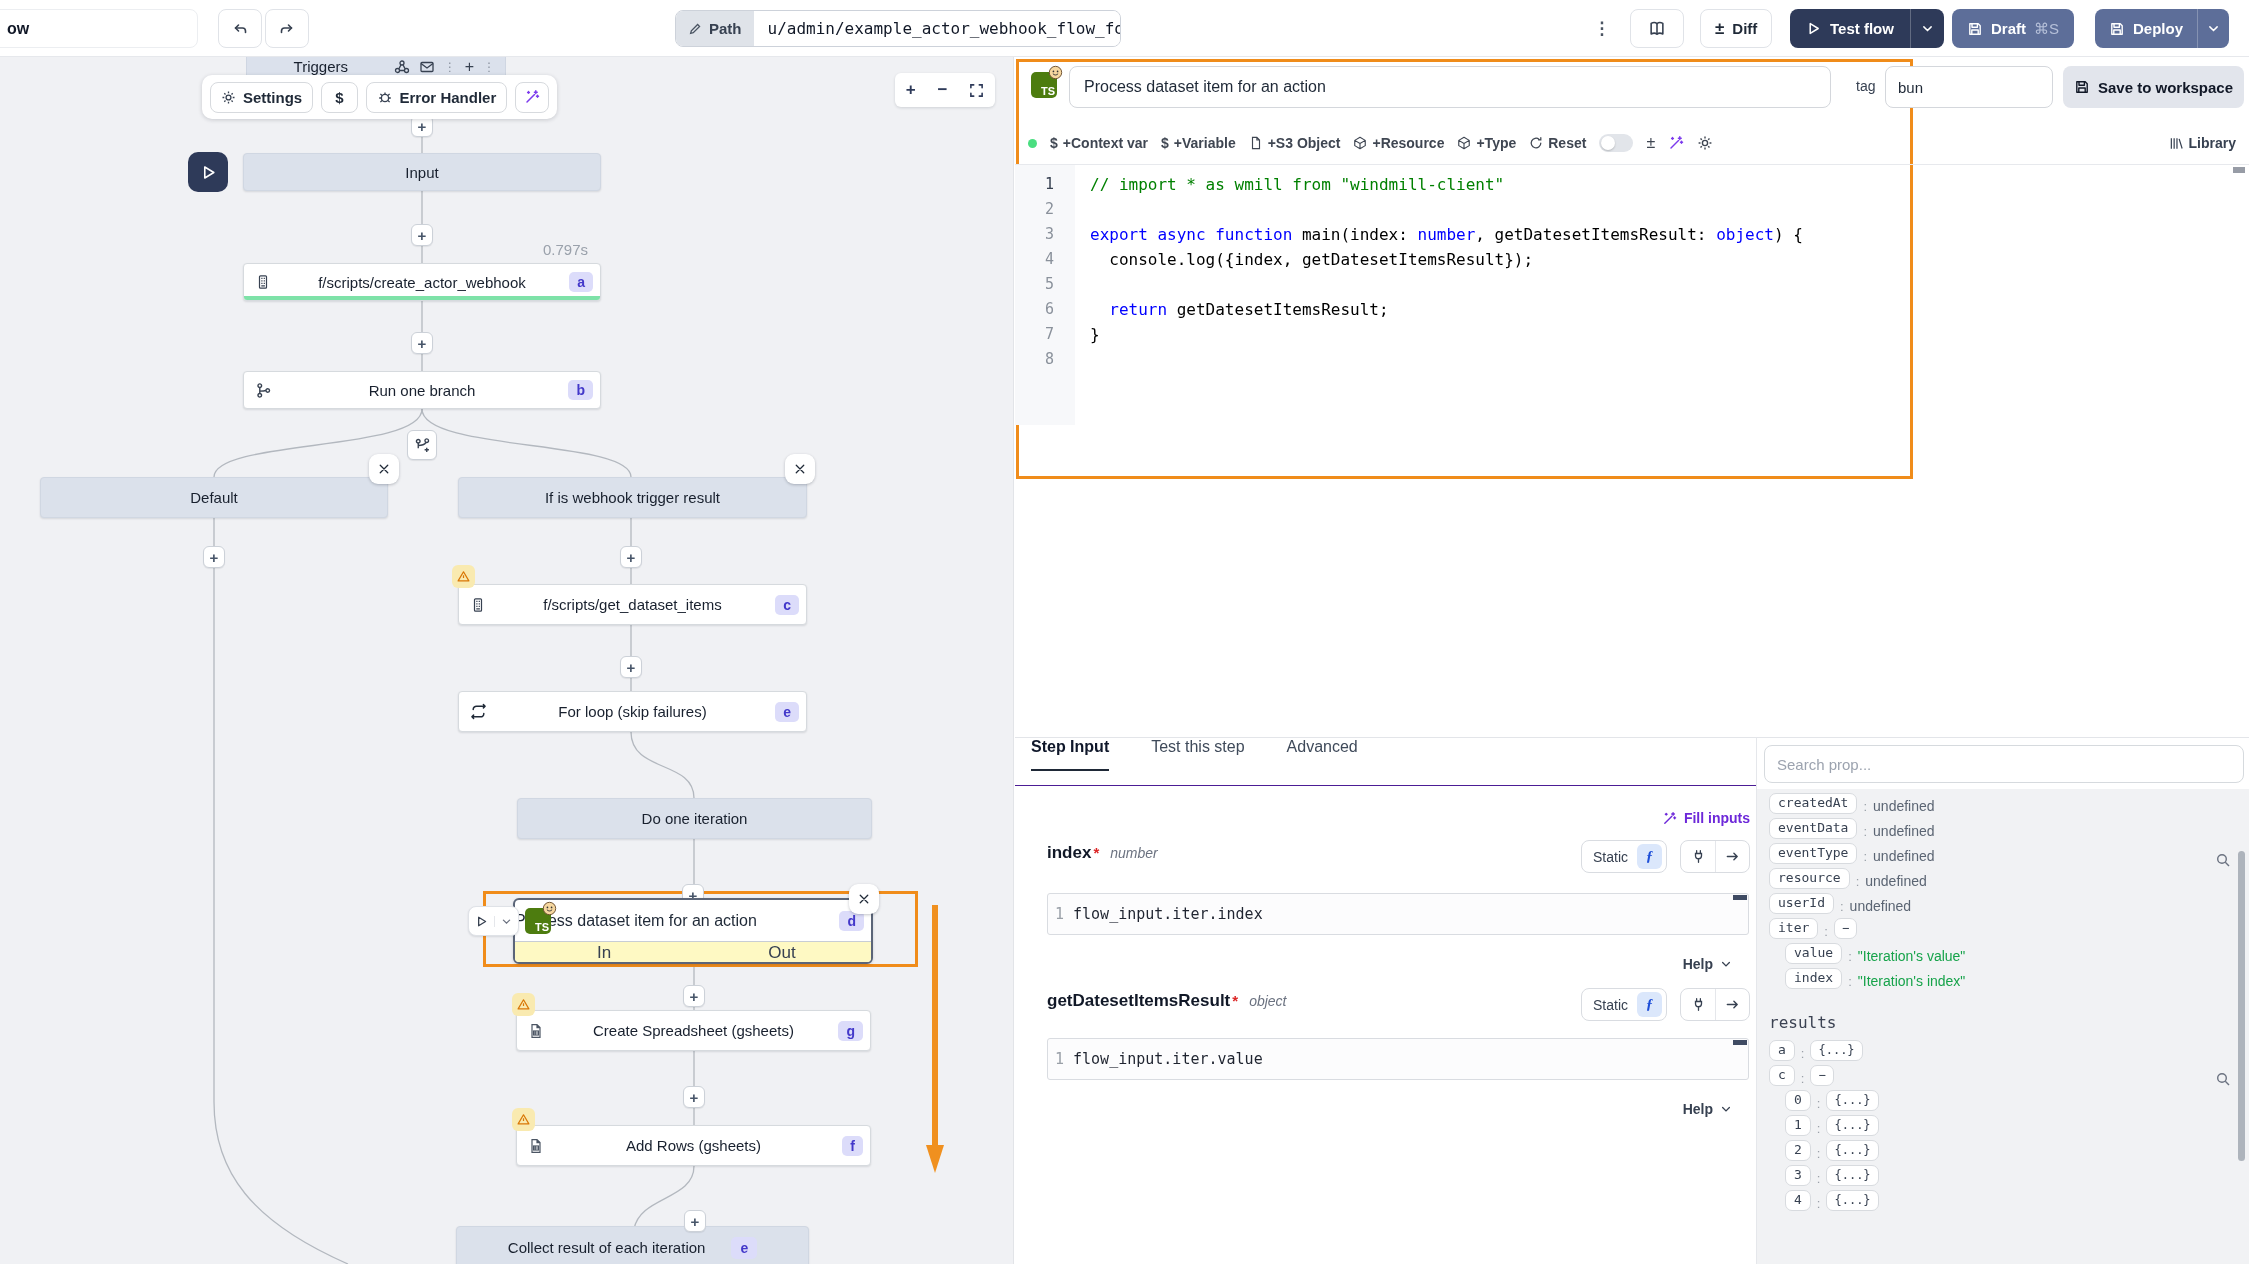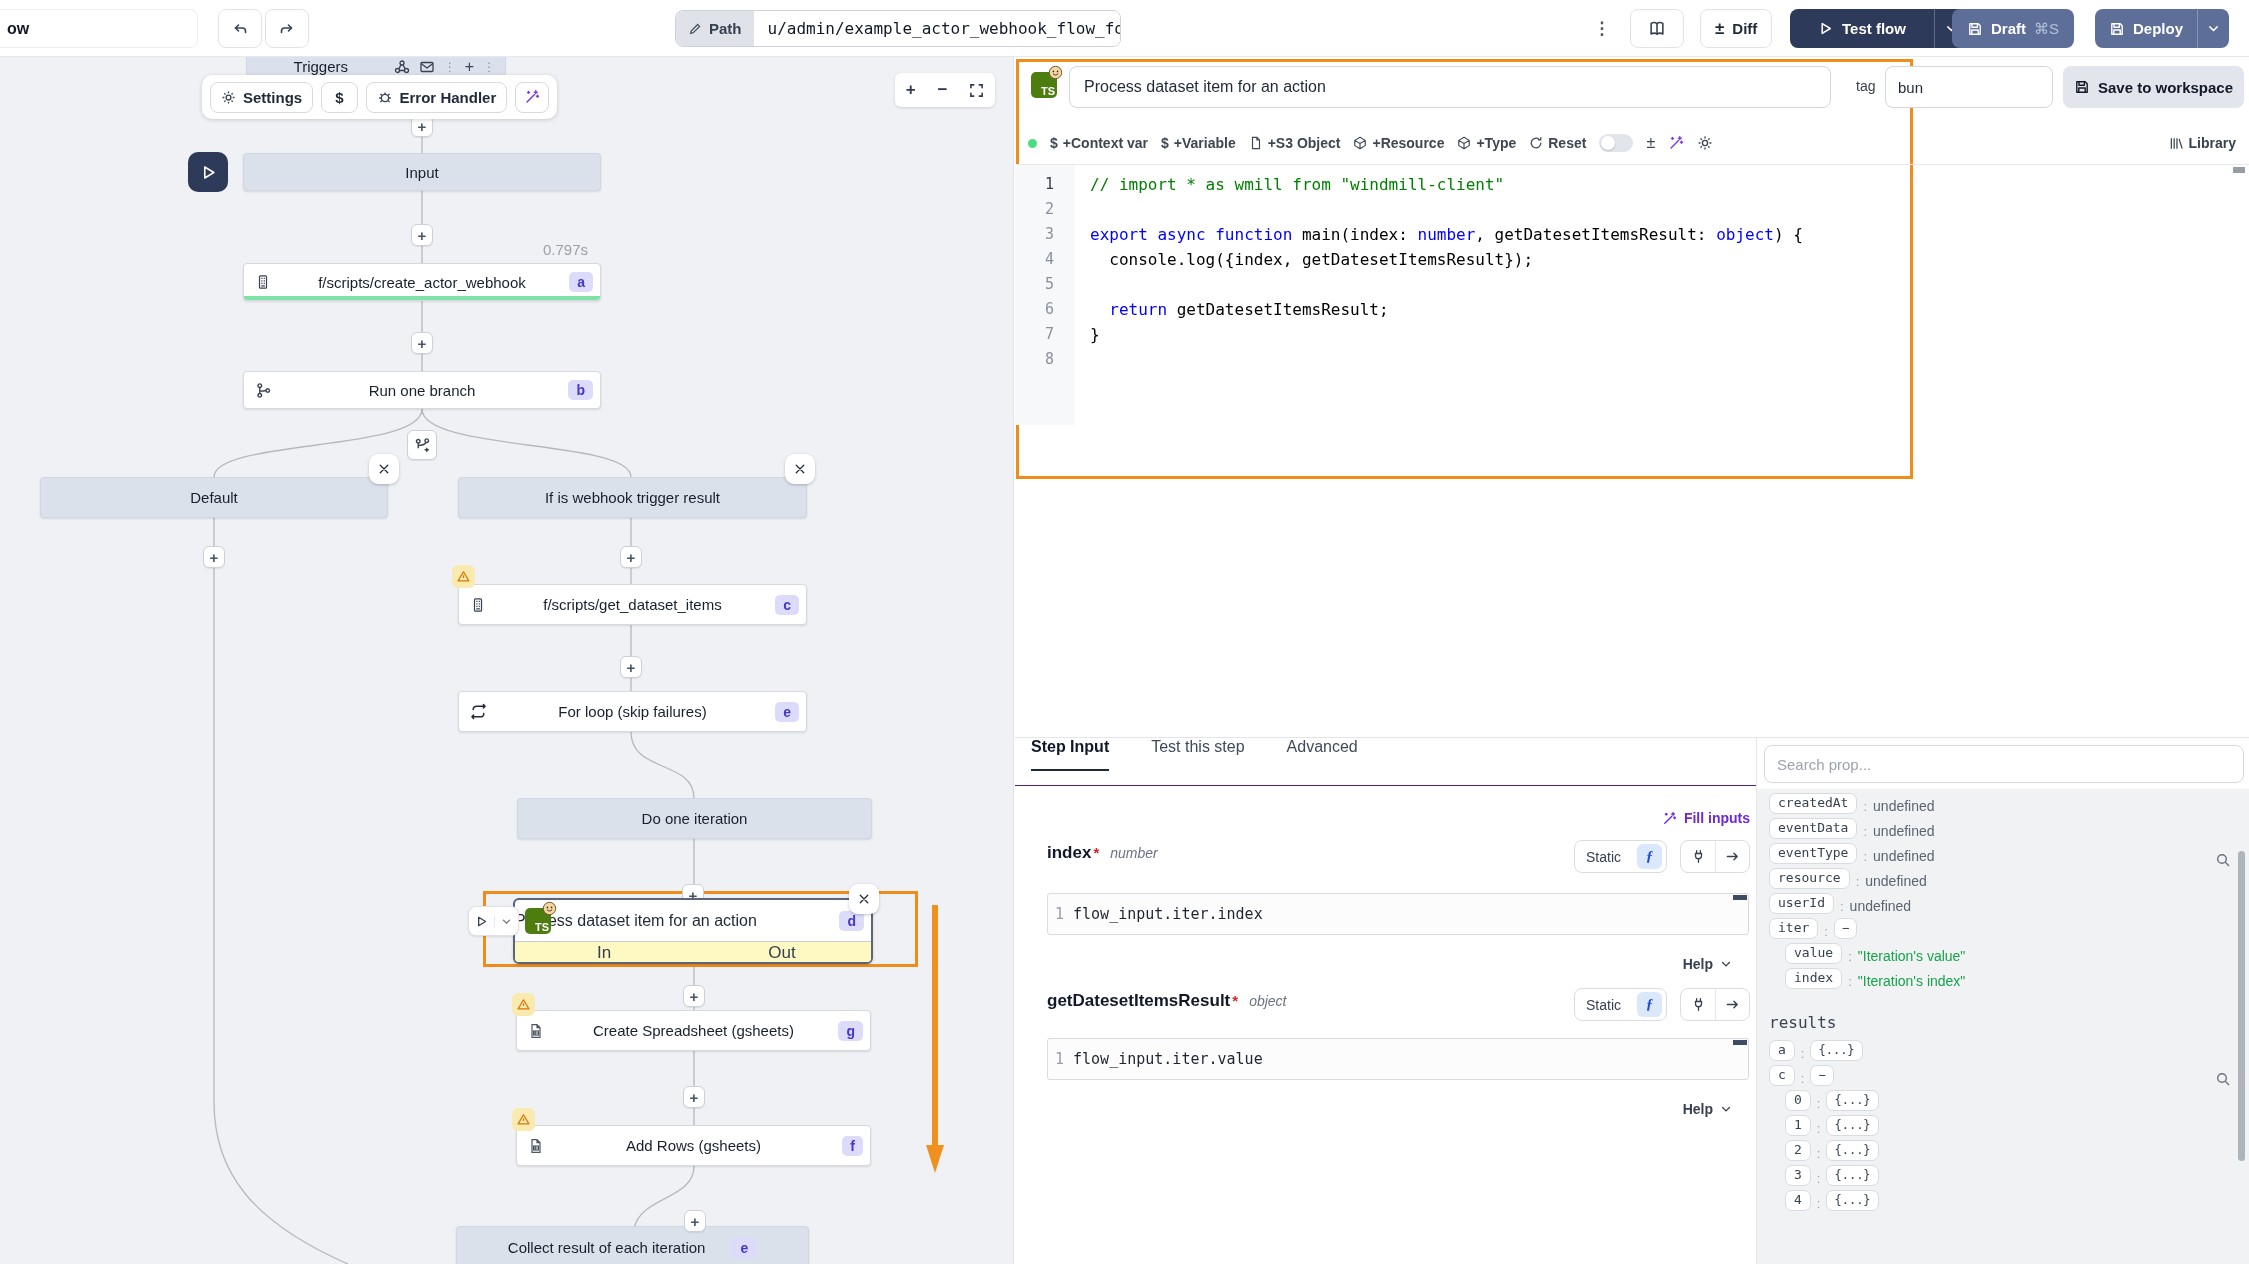--- a/index.html
+++ b/index.html
@@ -107,21 +107,21 @@
   #tabs { display:flex; gap:42px; padding:0 16px; border-bottom:1px solid #4c1d95; height:48px; align-items:flex-start; }
   .tab { font-size:16px; color:#3f4a5a; padding-bottom:13px; }
   .tab.active { color:#0f172a; font-weight:bold; border-bottom:2px solid #1f2937; margin-bottom:-1px; }
   #fillinputs { position:absolute; right:6px; top:72px; display:flex; align-items:center; gap:7px;
     color:#6d28d9; font-weight:bold; font-size:14px; }
   .fieldlabel { position:absolute; left:32px; display:flex; align-items:baseline; gap:2px; }
   .fieldlabel .fname { font-size:17px; font-weight:bold; color:#111827; }
   .fieldlabel .freq { color:#dc2626; font-weight:bold; font-size:15px; }
   .fieldlabel .ftype { font-style:italic; font-size:14px; color:#6b7280; margin-left:9px; }
   .fieldctl { position:absolute; display:flex; gap:13px; align-items:center; }
-  .staticgrp { display:flex; align-items:center; gap:16px; border:1px solid #d9dce1; border-radius:8px;
+  .staticgrp { display:flex; align-items:center; gap:9px; border:1px solid #d9dce1; border-radius:8px;
     background:#fff; padding:3px 4px 3px 11px; font-size:14px; color:#374151; }
   .fchip { width:25px; height:25px; background:#dbe7fb; border-radius:6px; display:flex; align-items:center;
     justify-content:center; color:#1d4ed8; font-family:"Liberation Serif",serif; font-style:italic;
     font-weight:bold; font-size:15px; }
   .pluggrp { display:flex; border:1px solid #d9dce1; border-radius:8px; overflow:hidden; background:#fff;}
   .pluggrp .pg { width:34px; height:31px; display:flex; align-items:center; justify-content:center; color:#374151; }
   .exprbox { position:absolute; left:32px; width:702px; height:42px; background:#fcfcfd; border:1px solid #d9dce1;
     border-radius:3px; display:flex; align-items:center; padding-left:7px; gap:9px; }
   .exprbox .gut { font-size:15px; color:#9aa0a8; }
   .exprbox .expr { font-size:15px; color:#1f2430; }
@@ -180,21 +180,21 @@
     <svg class="ic" width="18" height="18" viewBox="0 0 16 16" fill="none" stroke="#374151" stroke-width="1.4" stroke-linejoin="round">
         <path d="M8 3.2v9.6"></path>
         <path d="M8 3.2C6.8 2.2 4.3 2.2 2.8 3v9.4c1.5-.8 4-.8 5.2.2 1.2-1 3.7-1 5.2-.2V3c-1.5-.8-4-.8-5.2.2z"></path>
       </svg>
   </div>
   <div class="sq-btn tb-box" id="diffbtn" style="left:1700px; top:9px;">
     <span style="font-size:17px;">±</span>
     <span>Diff</span>
   </div>
   <div class="navy-btn tb-box" style="left:1790px; top:9px; height:39px;">
-    <div style="display:flex; align-items:center; gap:9px; padding:0 28px;">
+    <div style="display:flex; align-items:center; gap:9px; padding:0 16px;">
       <svg class="ic" width="15" height="15" viewBox="0 0 16 16" fill="none" stroke="#fff" stroke-width="1.6" stroke-linejoin="round">
           <path d="M4.5 2.8v10.4L13 8z"></path>
         </svg>
       <span>Test flow</span>
     </div>
     <div class="btn-divider"></div>
     <div style="padding:0 10px;">
       <svg class="ic" width="13" height="13" viewBox="0 0 16 16" fill="none" stroke="#fff" stroke-width="1.8" stroke-linecap="round">
           <path d="M3.5 6l4.5 4.5L12.5 6"></path>
         </svg>

